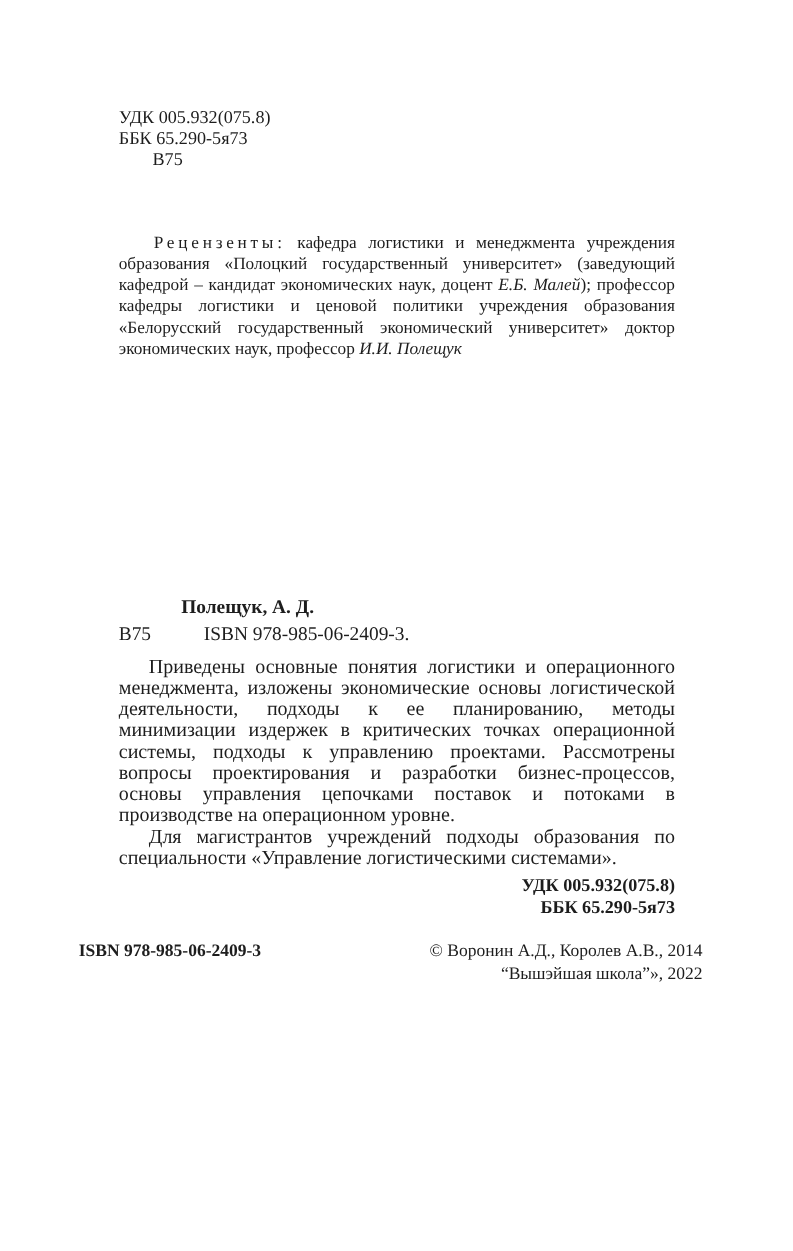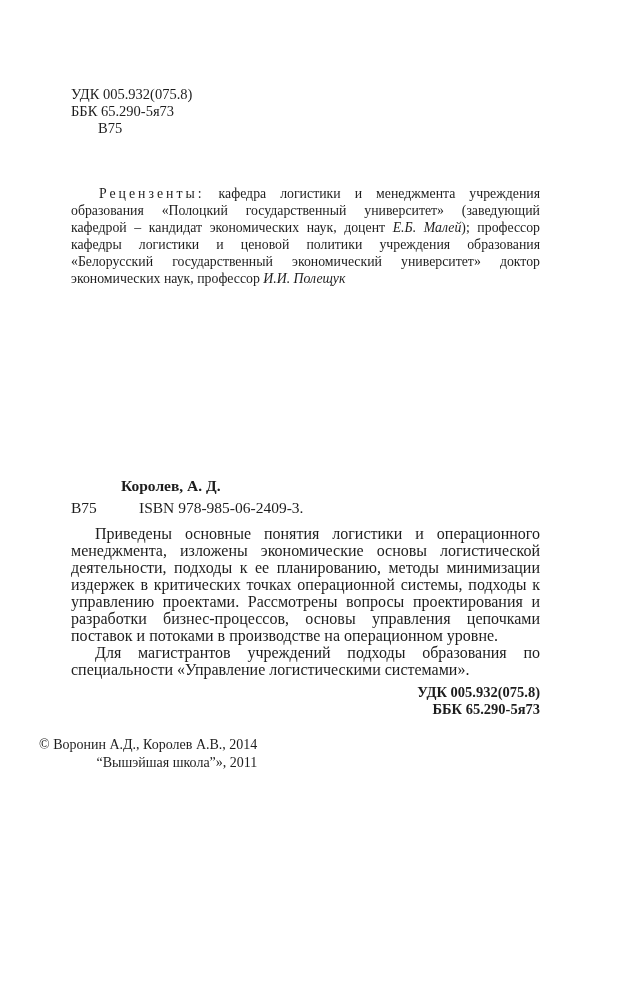--- a/index.html
+++ b/index.html
@@ -8,21 +8,21 @@
     width: 634px;
     height: 1001px;
     position: relative;
     overflow: hidden;
     font-family: "Liberation Serif", "DejaVu Serif", serif;
     color: #1d1d1d;
   }
   .page {
     width: 634px;
     height: 886px;
-    padding: 86px 94px 0 71px;
+    padding: 86px 94px 0 95px;
   }
 
   
   .header-codes { font-size: 14.5px; line-height: 17px; }
   .header-codes .b75 { margin-left: 27px; }
 
   
   .reviewers {
     margin-top: 48px;
     font-size: 13.8px;
@@ -87,37 +87,38 @@
   <div class="header-codes">
     <div>УДК 005.932(075.8)</div>
     <div>ББК 65.290-5я73</div>
     <div class="b75">В75</div>
   </div>
 
   <p class="reviewers"><span class="spaced">Рецензенты:</span><span> кафедра логистики и менеджмента учреждения образования «Полоцкий государственный университет» (заведующий кафедрой – кандидат экономических наук, доцент </span><i>Е.Б. Малей</i><span>); профессор кафедры логистики и ценовой политики учреждения образования «Белорусский государственный экономический университет» доктор экономических наук, профессор </span><i>И.И. Полещук</i></p>
 
 
   <div class="catalog">
-    <p class="catalog-author">Королев, А. Д.</p>
+    <p class="catalog-author">Полещук, А. Д.</p>
     <div class="catalog-body">
       <span class="catalog-code">В75</span>
       <p class="catalog-isbn">ISBN 978-985-06-2409-3.</p>
     </div>
   </div>
 
   <div class="annotation">
     <p>Приведены основные понятия логистики и операционного менеджмента, изложены экономические основы логистической деятельности, подходы к ее планированию, методы минимизации издержек в критических точках операционной системы, подходы к управлению проектами. Рассмотрены вопросы проектирования и разработки бизнес-процессов, основы управления цепочками поставок и потоками в производстве на операционном уровне.</p>
     <p>Для магистрантов учреждений подходы образования по специальности «Управление логистическими системами».</p>
   </div>
 
   <div class="footer-codes">
     <div>УДК 005.932(075.8)</div>
     <div>ББК 65.290-5я73</div>
   </div>
 
   <div class="footer-row">
+    <div class="footer-isbn">ISBN 978-985-06-2409-3</div>
     <div class="copyrights">
       <div>© Воронин А.Д., Королев А.В., 2014</div>
-      <div class="indent">“Вышэйшая школа”», 2011</div>
+      <div class="indent">“Вышэйшая школа”», 2022</div>
     </div>
   </div>
 
 </div>
 
 </body></html>

